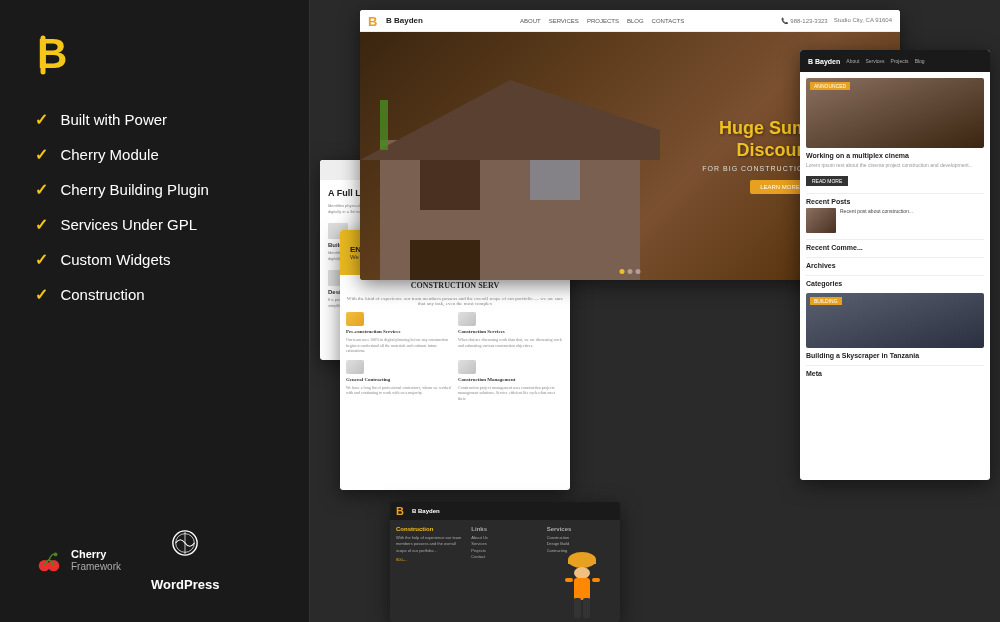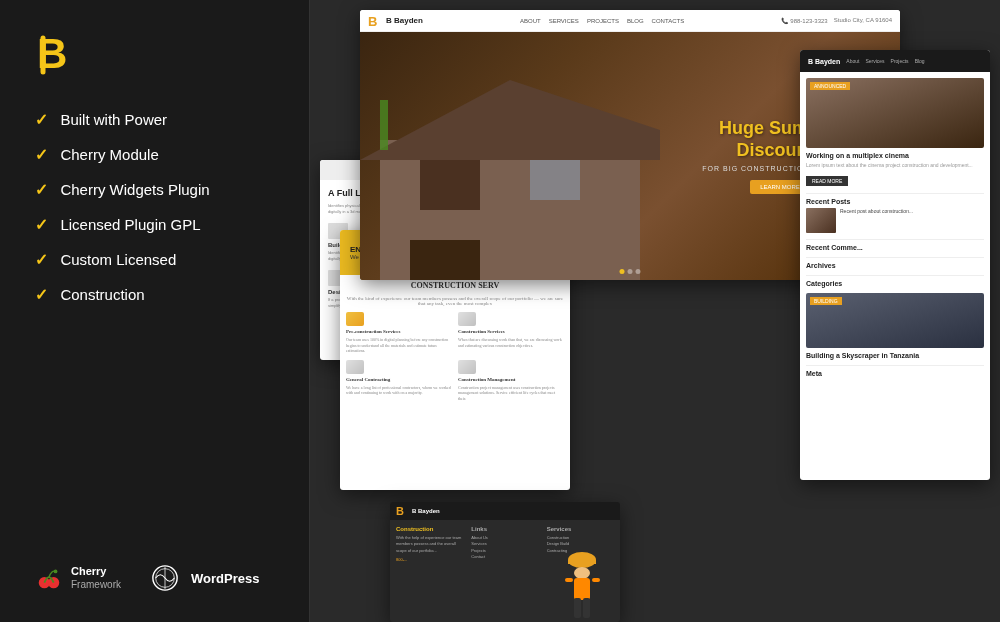--- a/index.html
+++ b/index.html
@@ -86,24 +86,25 @@
     .cherry-text {
       display: flex;
       flex-direction: column;
       line-height: 1.2;
       font-size: 11px;
     }
 
     .wp-logo {
       display: flex;
       align-items: center;
-      gap: 12px;
+      gap: 20px;
       color: #ffffff;
       font-size: 14px;
       font-weight: 600;
+      flex-direction: column;
     }
 
     
     .right-panel {
       position: absolute;
       left: 310px; top: 0;
       width: 690px;
       height: 622px;
       background: #2a2a2a;
       overflow: hidden;
@@ -534,29 +535,29 @@
       <li>
         <span class="check-icon">✓</span>
         <span>Built with Power</span>
       </li>
       <li>
         <span class="check-icon">✓</span>
         <span>Cherry Module</span>
       </li>
       <li>
         <span class="check-icon">✓</span>
-        <span>Cherry Widgets Plugin</span>
+        <span>Cherry Building Plugin</span>
       </li>
       <li>
         <span class="check-icon">✓</span>
-        <span>Licensed Plugin GPL</span>
+        <span>Services Under GPL</span>
       </li>
       <li>
         <span class="check-icon">✓</span>
-        <span>Custom Licensed</span>
+        <span>Custom Widgets</span>
       </li>
       <li>
         <span class="check-icon">✓</span>
         <span>Construction</span>
       </li>
     </ul>
   </div>
 
   <div class="bottom-logos">
     <div class="cherry-logo">

